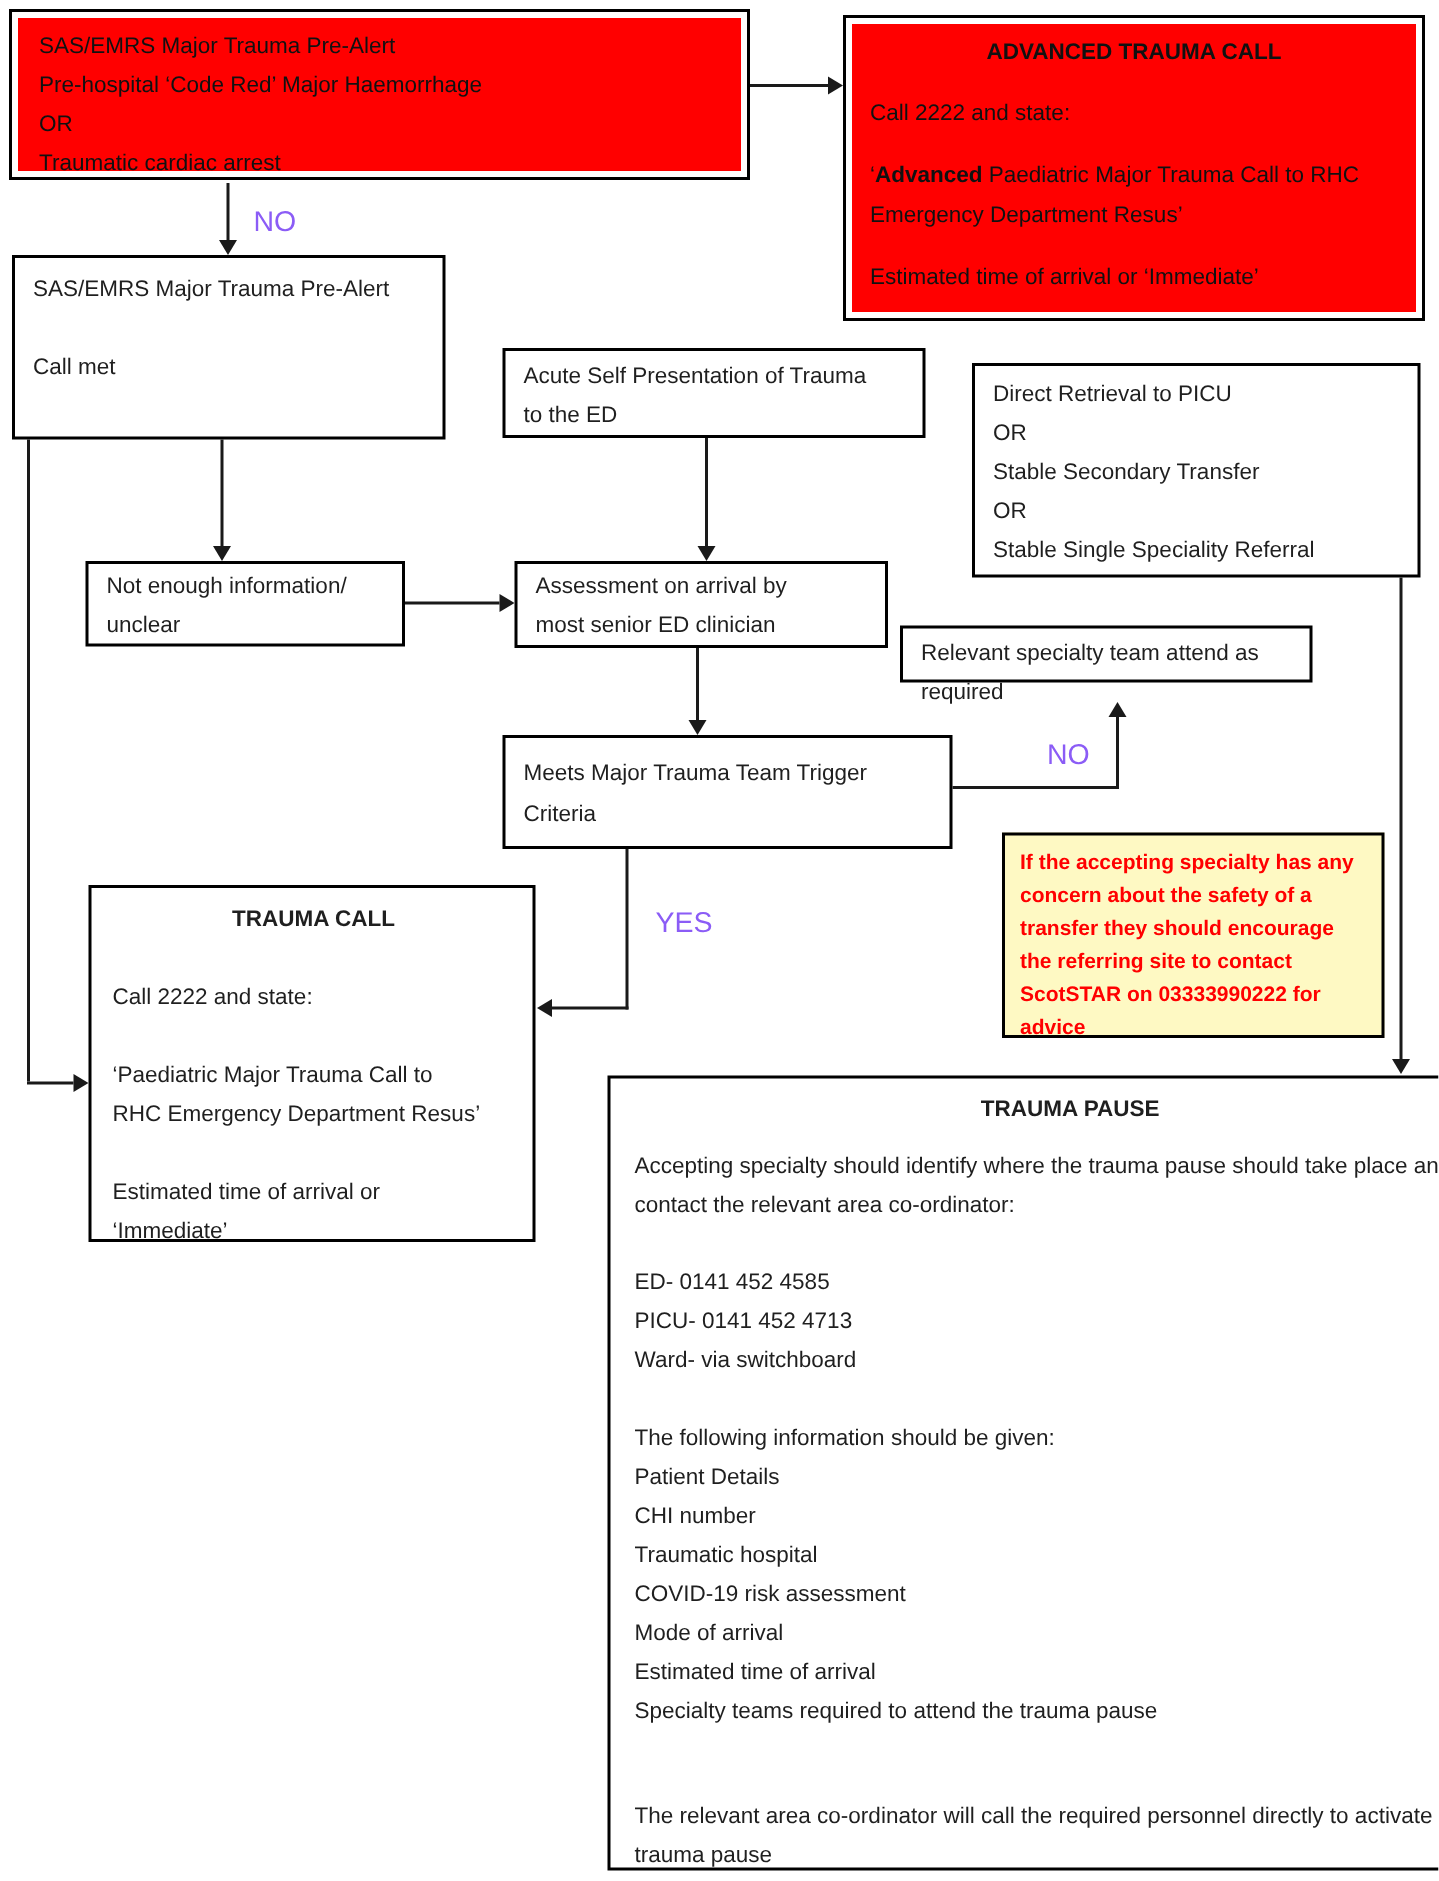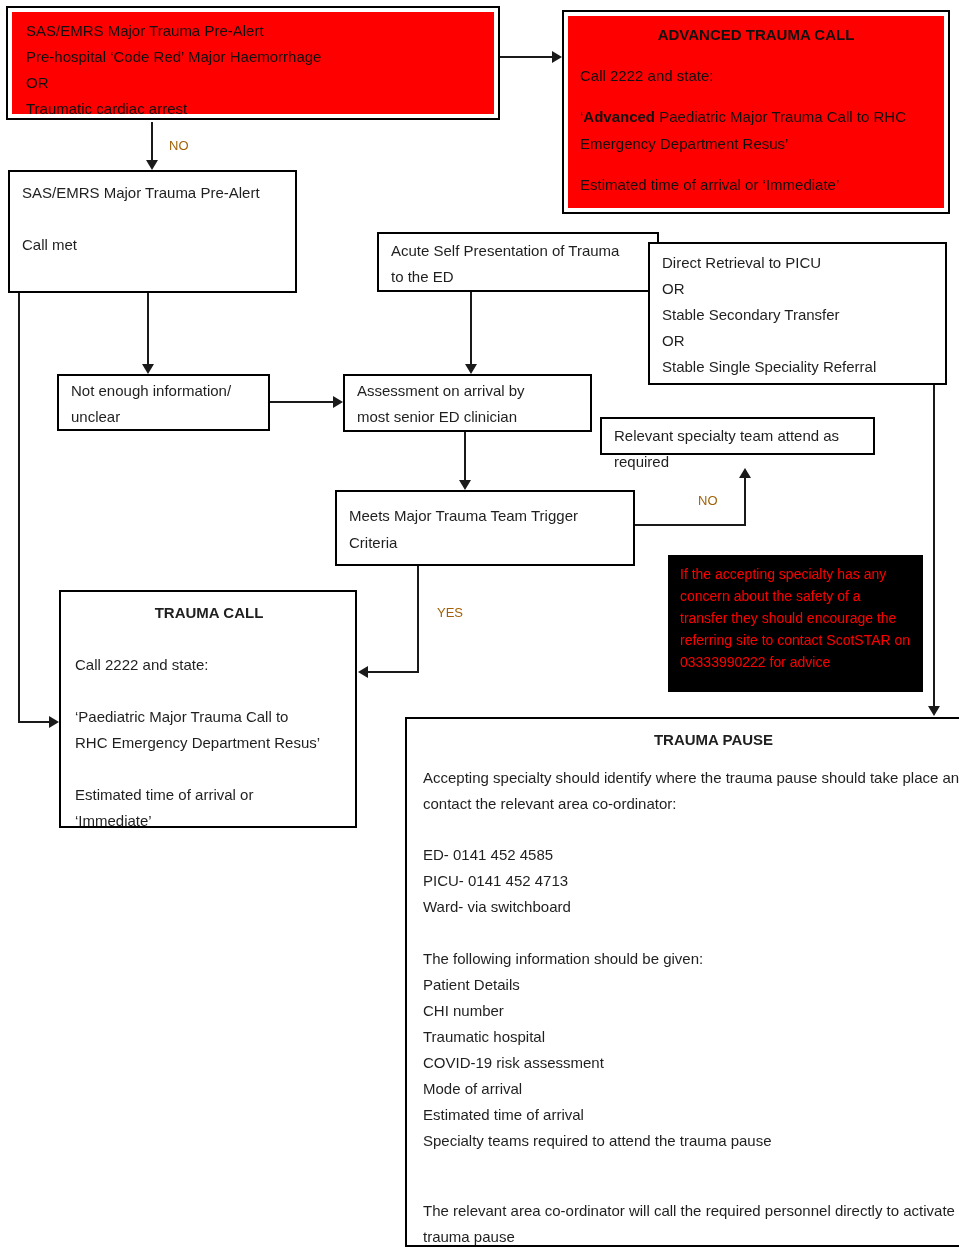--- a/index.html
+++ b/index.html
@@ -23,24 +23,24 @@
   .title{font-weight:bold;text-align:center;}
   .bline{min-height:26px;}
   .hline,.vline{position:absolute;background:#1a1a1a;}
   .hline{height:2px;}
   .vline{width:2px;}
   .arr{position:absolute;width:0;height:0;}
   .arr-r{border-top:6px solid transparent;border-bottom:6px solid transparent;border-left:10px solid #1a1a1a;}
   .arr-l{border-top:6px solid transparent;border-bottom:6px solid transparent;border-right:10px solid #1a1a1a;}
   .arr-d{border-left:6px solid transparent;border-right:6px solid transparent;border-top:10px solid #1a1a1a;}
   .arr-u{border-left:6px solid transparent;border-right:6px solid transparent;border-bottom:10px solid #1a1a1a;}
-  .edge-label{position:absolute;font-size:13px;color:#a16207;}
+  .edge-label{position:absolute;font-size:19px;color:#8b5cf6;}
   .warning{
-    position:absolute;border:2px solid #000000;background:#000000;box-sizing:border-box;
-    color:#ff0000;font-weight:normal;font-size:14px;line-height:22px;padding:6px 10px;
+    position:absolute;border:2px solid #000000;background:#fef9c3;box-sizing:border-box;
+    color:#ff0000;font-weight:bold;font-size:14px;line-height:22px;padding:6px 10px;
   }
   .gap-half{height:14px;}
   .gap-line{height:26px;}
 </style>
 </head>
 <body>
 
 <div id="canvas">
 
   <div class="red-outer" style="left:6px;top:6px;width:494px;height:114px;">
@@ -70,21 +70,21 @@
   <div class="vline" style="left:151px;top:122px;height:39px;"></div>
   <div class="arr arr-d" style="left:146px;top:160px;"></div>
   <div class="edge-label" style="left:169px;top:138px;">NO</div>
 
   <div class="box pad" style="left:8px;top:170px;width:289px;height:123px;">
     <div class="bline">SAS/EMRS Major Trauma Pre-Alert</div>
     <div class="bline"></div>
     <div class="bline">Call met</div>
   </div>
 
-  <div class="box" style="left:335px;top:232px;width:282px;height:60px;padding:4px 12px;margin-left:42px;">
+  <div class="box" style="left:335px;top:232px;width:282px;height:60px;padding:4px 12px;">
     <div class="bline">Acute Self Presentation of Trauma</div>
     <div class="bline">to the ED</div>
   </div>
 
   <div class="box" style="left:648px;top:242px;width:299px;height:143px;padding:6px 12px;">
     <div class="bline">Direct Retrieval to PICU</div>
     <div class="bline">OR</div>
     <div class="bline">Stable Secondary Transfer</div>
     <div class="bline">OR</div>
     <div class="bline">Stable Single Speciality Referral</div>

